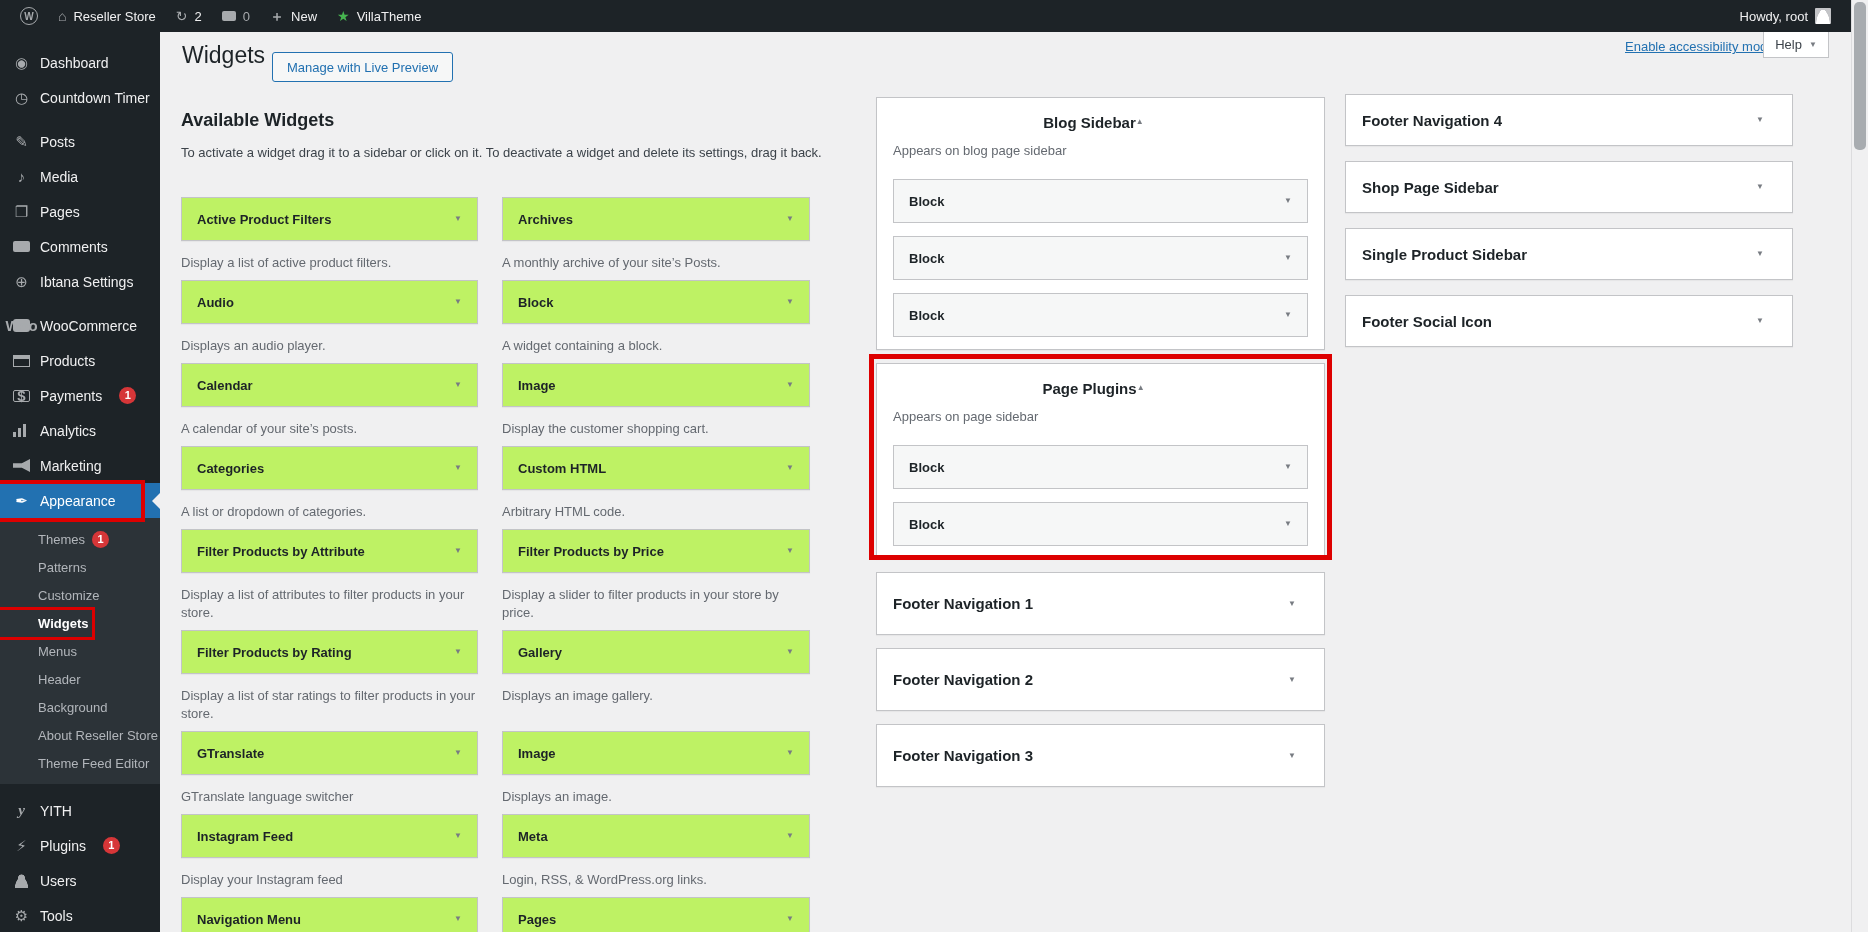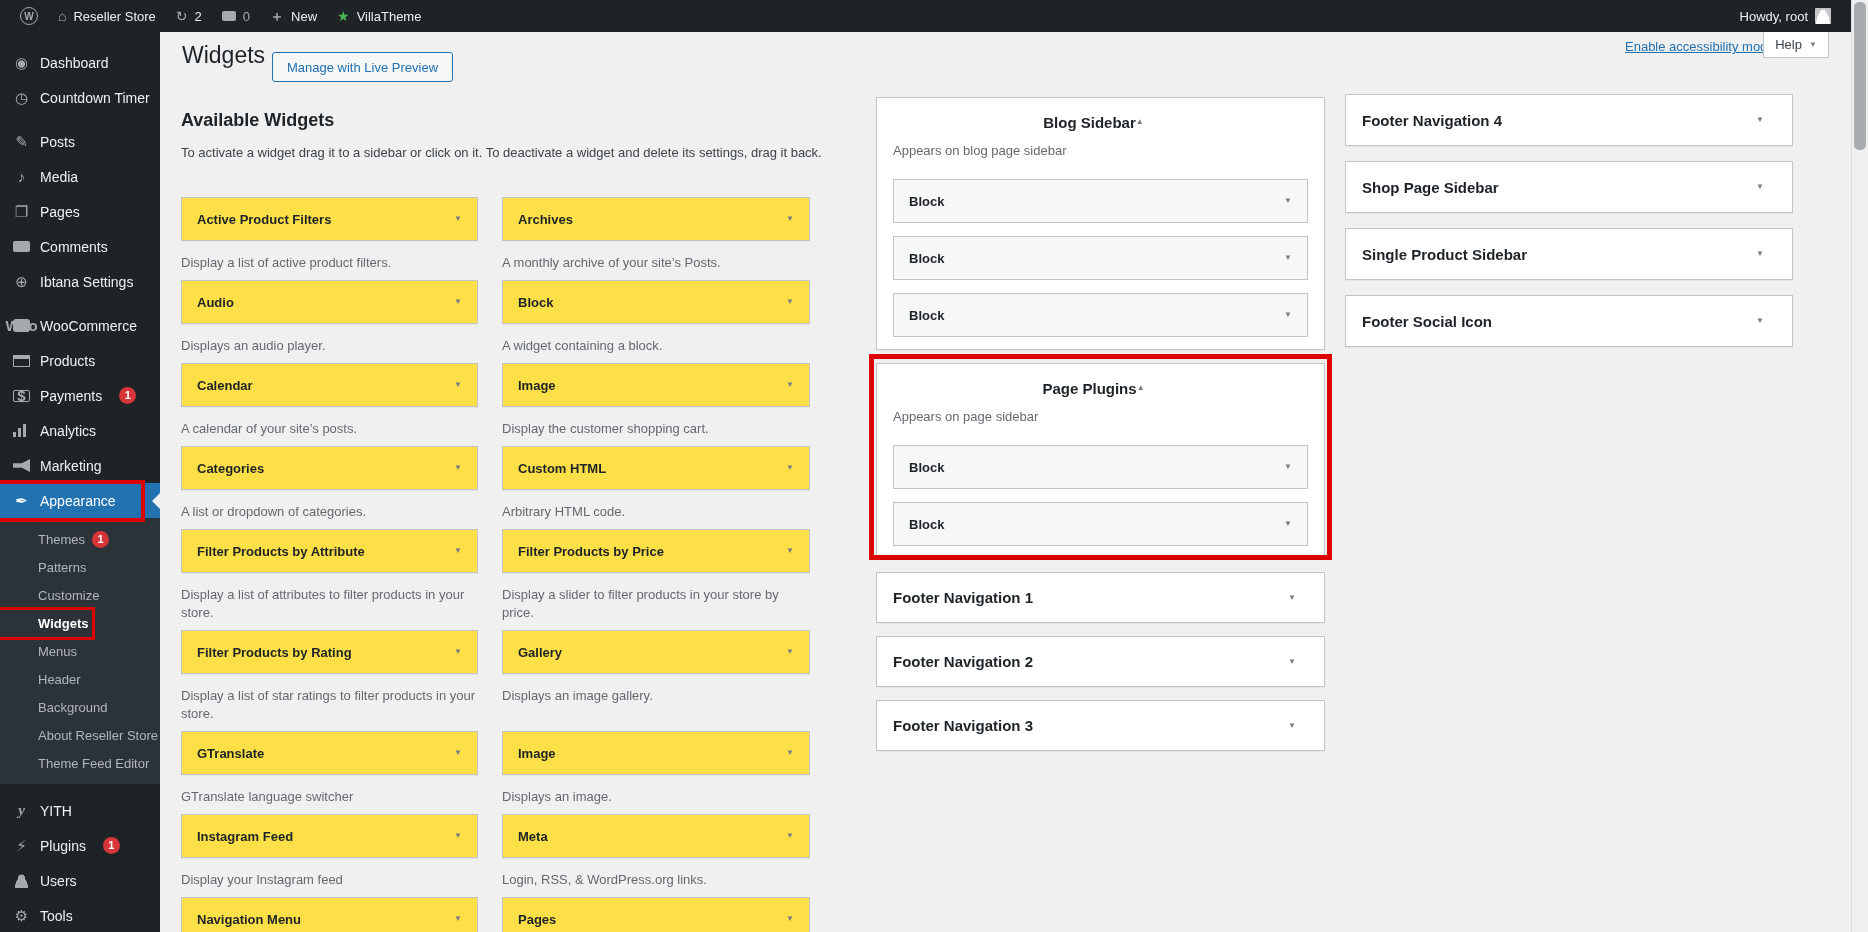--- a/index.html
+++ b/index.html
@@ -80,35 +80,35 @@
     color:#3c434a; font-size:13px; cursor:pointer;
   }
   .arrow-down { color:#787c82; font-size:8px; line-height:1; }
   .arrow-up { color:#787c82; font-size:8px; line-height:1; }
 
   
   #avail-heading { position:absolute; left:181px; top:110px; font-size:18px; font-weight:bold; color:#1d2327; }
   #avail-desc { position:absolute; left:181px; top:144px; width:672px; font-size:13px; line-height:17px; color:#3c434a; }
   #widget-grid { position:absolute; left:181px; top:197px; width:629px; display:grid; grid-template-columns:297px 308px; column-gap:24px; row-gap:8px; }
   .widget-card {
-    height:44px; background:#fde047; border:1px solid #c3c4c7; box-shadow:0 1px 1px rgba(0,0,0,.04);
+    height:44px; background:#bef264; border:1px solid #c3c4c7; box-shadow:0 1px 1px rgba(0,0,0,.04);
     display:flex; align-items:center; justify-content:space-between; padding:0 15px; cursor:grab;
   }
   .widget-card .w-title { font-size:13px; font-weight:bold; color:#1d2327; }
   .widget-desc { margin-top:13px; font-size:13px; line-height:18px; color:#646970; }
 
   
   #sidebars-col1 { position:absolute; left:876px; top:97px; width:449px; }
   #sidebars-col2 { position:absolute; left:1345px; top:94px; width:448px; }
   .sidebar-card {
     background:#fff; border:1px solid #c3c4c7; box-shadow:0 1px 1px rgba(0,0,0,.04);
     margin-bottom:13px; position:relative;
   }
   .sidebar-card.expanded { padding:16px 16px 12px; }
-  .sidebar-card.collapsed { height:51px; display:flex; align-items:center; justify-content:space-between; padding:0 16px; cursor:pointer; }
+  .sidebar-card.collapsed { height:63px; display:flex; align-items:center; justify-content:space-between; padding:0 16px; cursor:pointer; }
   #sidebars-col2 .sidebar-card.collapsed { height:52px; margin-bottom:15px; }
   .sb-name { font-size:15px; font-weight:bold; color:#1d2327; }
   .sb-head { display:flex; align-items:flex-start; justify-content:center; margin-bottom:12px; cursor:pointer; }
   .sb-head .arrow-up { margin-top:4px; margin-right:14px; }
   .collapsed .arrow-down { margin-right:12px; }
   .sb-desc { font-size:13px; color:#646970; line-height:16px; }
   .sb-blocks { margin-top:20px; }
   .block-row {
     height:44px; background:#f6f7f7; border:1px solid #c3c4c7;
     display:flex; align-items:center; justify-content:space-between; padding:0 15px;

